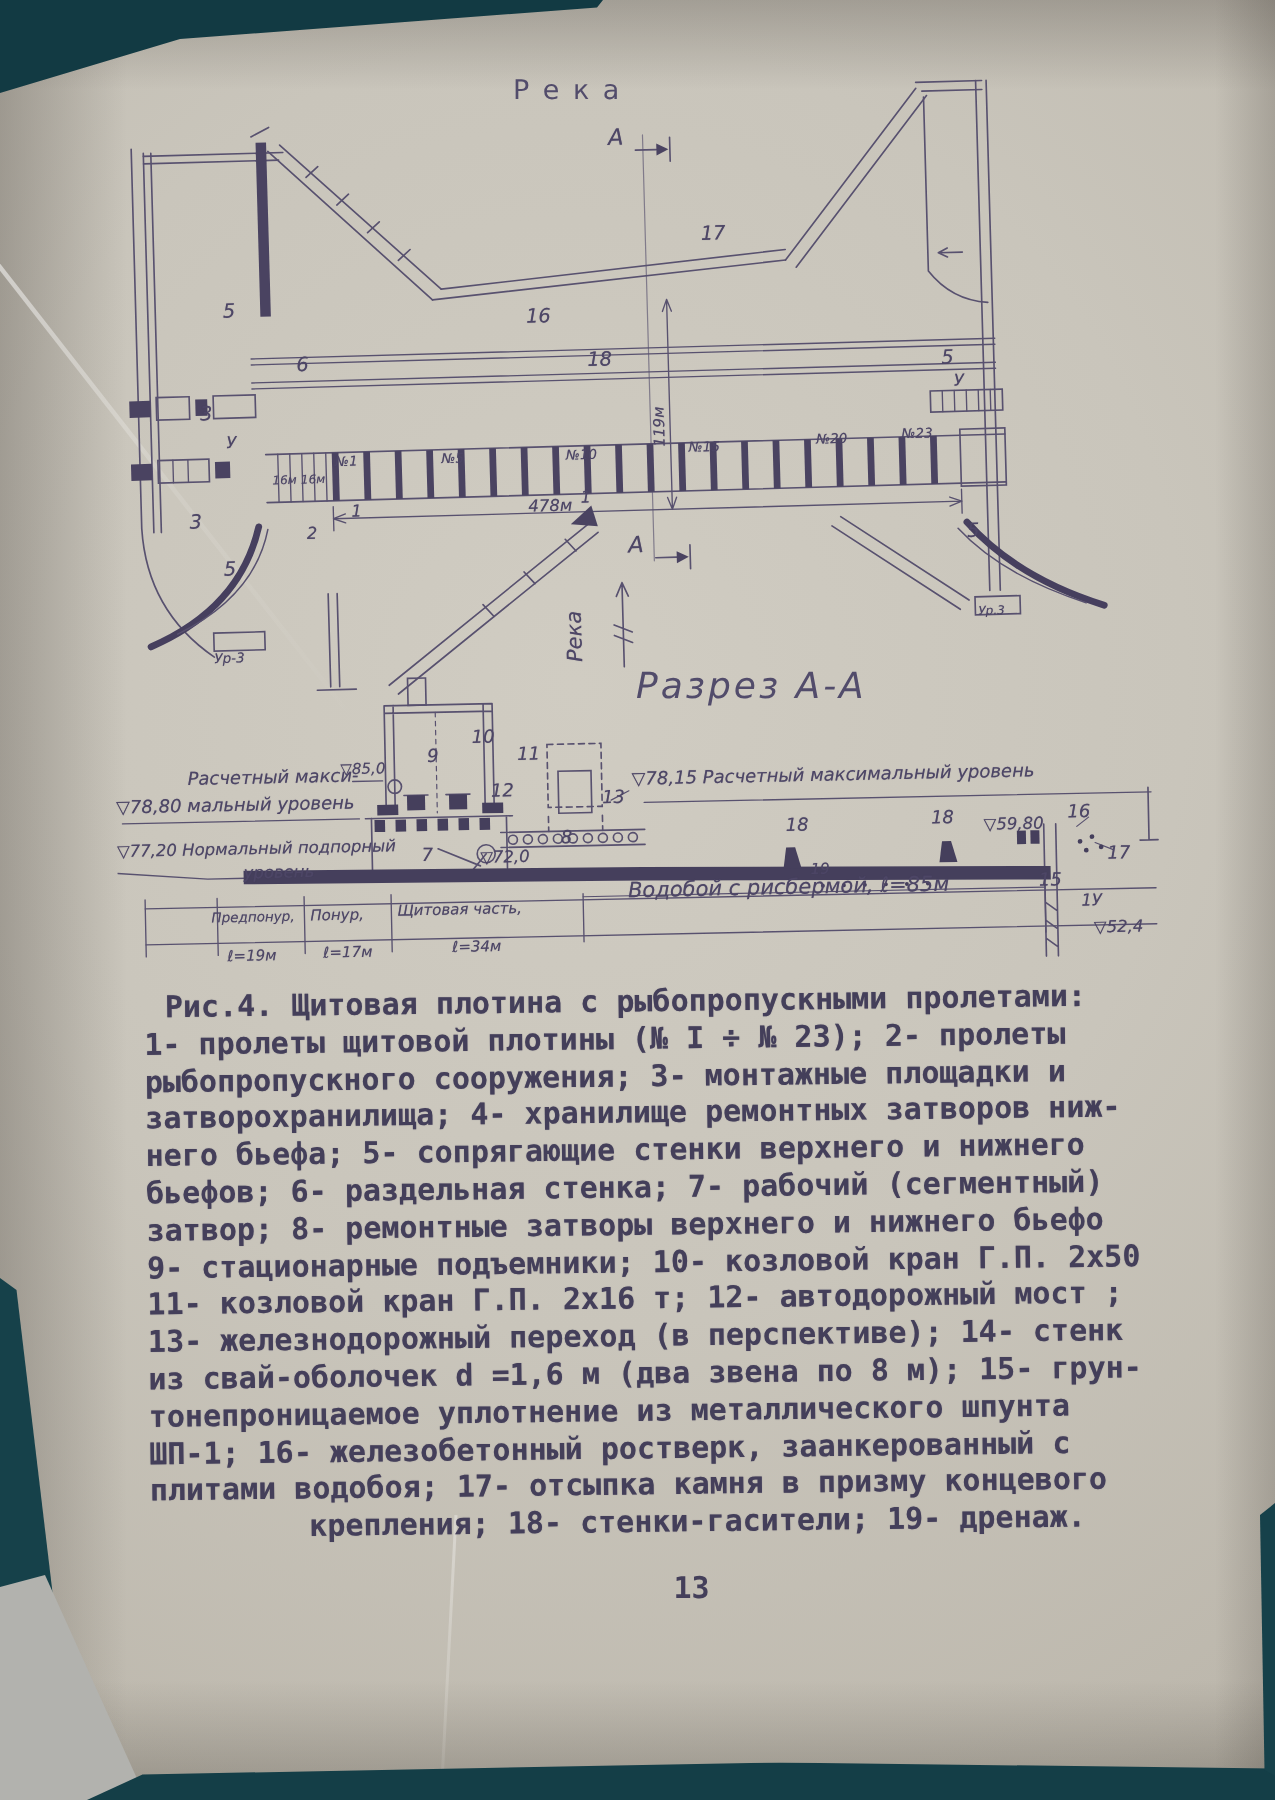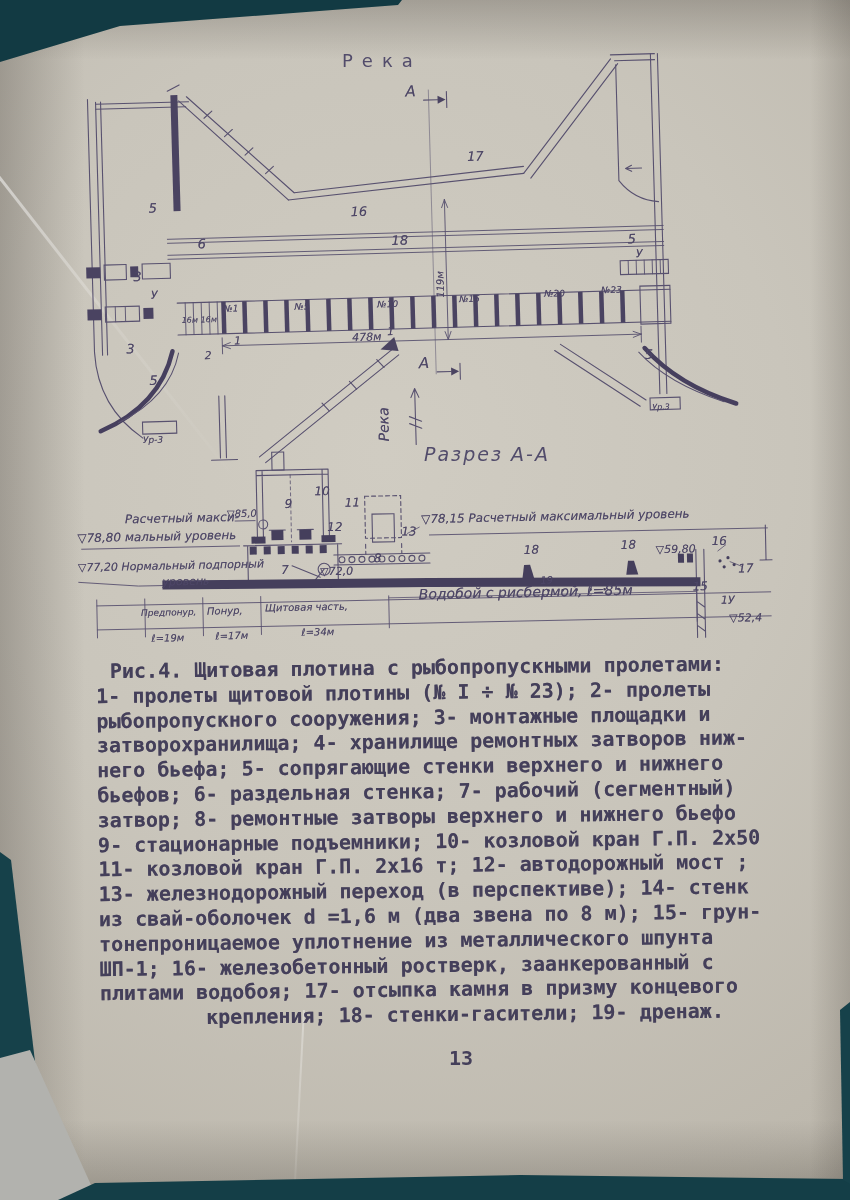--- a/index.html
+++ b/index.html
@@ -23,21 +23,21 @@
   .crease2{position:absolute;left:298px;top:1010px;width:2px;height:190px;
     background:linear-gradient(180deg,rgba(255,255,255,.35),rgba(255,255,255,.05));transform:rotate(3deg);}
   .ov{position:absolute;left:0;top:0;width:100%;height:100%;pointer-events:none;}
   .ov-top{background:#123a43;clip-path:polygon(0 0,402px 0,398px 5px,120px 26px,0 62px);}
   .ov-leftbottom{background:#16414a;clip-path:polygon(0 852px,11px 860px,36px 1070px,0 1085px);}
   .ov-undersheet{background:#b2b2ae;clip-path:polygon(0 1058px,30px 1050px,96px 1196px,58px 1200px,0 1200px);}
   .ov-bottom{background:#143e47;clip-path:polygon(58px 1200px,95px 1183px,520px 1175px,850px 1179px,850px 1200px);}
   .ov-right{background:#16414a;clip-path:polygon(840px 1010px,850px 1002px,850px 1184px,843px 1180px);}
 
   .plan-title{position:absolute;left:342px;top:50px;font-size:18px;letter-spacing:9px;color:#524c6b;}
-  .sect-title{position:absolute;left:424px;top:443px;font-size:19px;font-style:italic;letter-spacing:2px;color:#524c6b;}
+  .sect-title{position:absolute;left:424px;top:443px;font-size:24px;font-style:italic;letter-spacing:2px;color:#524c6b;}
   .drawing{position:absolute;}
   .plan-wrap{left:80px;top:48px;width:700px;height:420px;transform:rotate(-1.6deg);}
   .sect-wrap{left:78px;top:447px;width:700px;height:230px;transform:rotate(-1.2deg);}
   .drawing svg{position:absolute;left:0;top:0;}
   .dlabel{
     position:absolute;color:#4d4666;font-style:italic;white-space:nowrap;
     font-family:"DejaVu Sans",sans-serif;transform-origin:left top;line-height:1;
     text-shadow:0 0 .5px rgba(77,70,102,.6);
   }
   .caption{position:absolute;left:98px;top:655px;width:700px;transform:rotate(-.7deg);}

